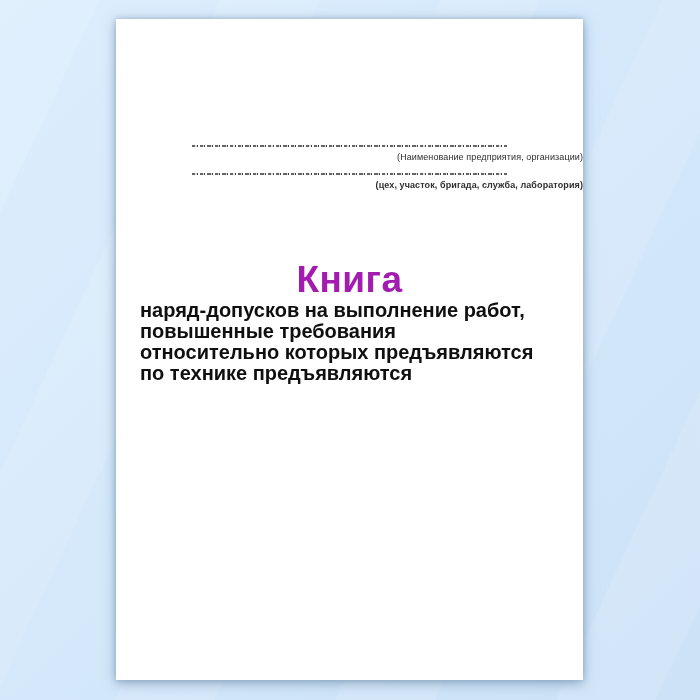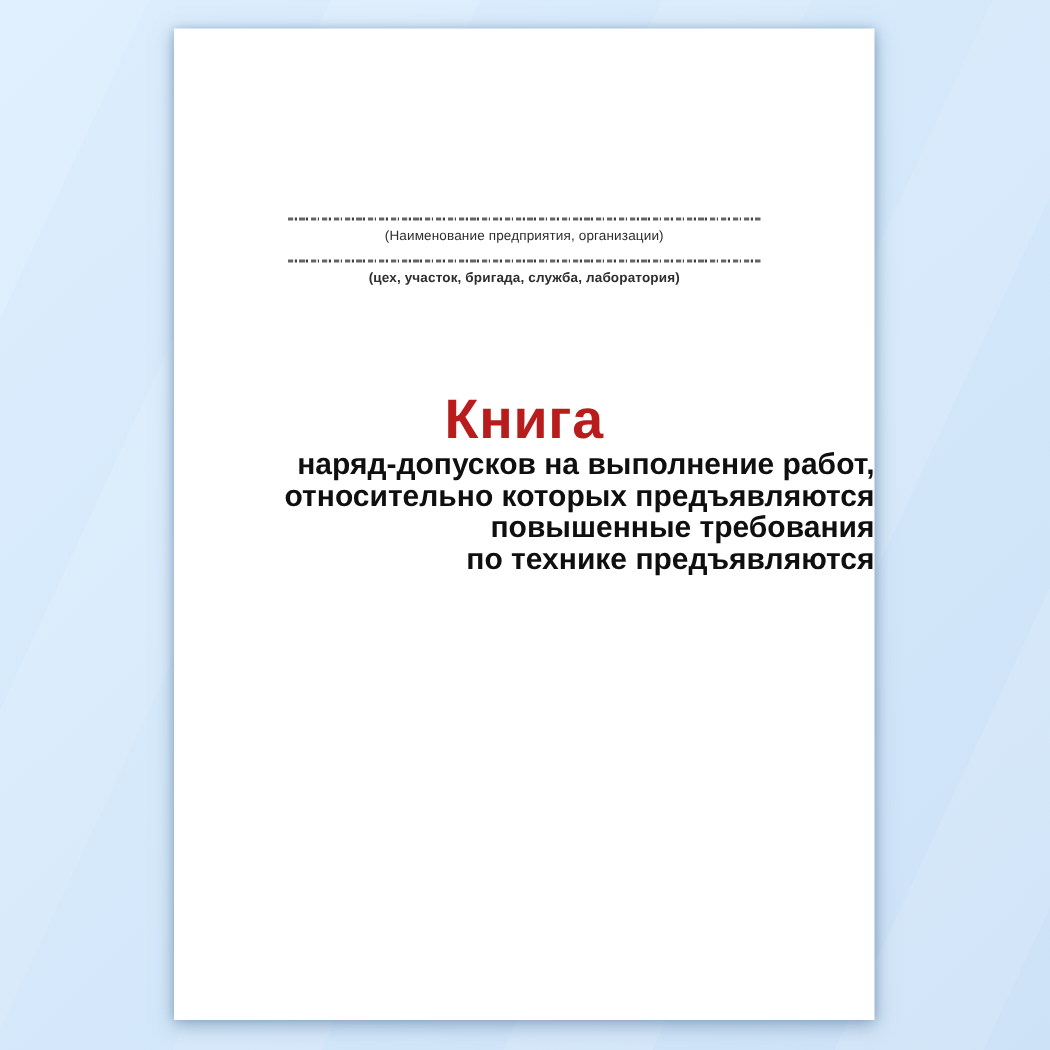--- a/index.html
+++ b/index.html
@@ -53,51 +53,52 @@
       #3e3e3e 4.7px 5.7px,
       rgba(100, 100, 100, 0) 5.7px 7.6px
     );
   }
   .rule-1 { top: 126px; }
   .rule-2 { top: 154px; }
   .caption {
     position: absolute;
     left: 0;
     width: 100%;
-    text-align: center;
+    text-align: right;
     font-size: 9px;
     line-height: 12px;
     color: #2e2e2e;
     letter-spacing: 0.1px;
   }
   .cap-1 { top: 132px; }
   .cap-2 { top: 160px; font-weight: bold; }
   .doc-title {
     position: absolute;
     top: 242px;
     left: 0;
     width: 100%;
     margin: 0;
     text-align: center;
     font-size: 37px;
     line-height: 37px;
     font-weight: 700;
-    color: #b91c1c;
+    color: #a21caf;
     letter-spacing: 0.5px;
   }
   .doc-subtitle {
     position: absolute;
     top: 281px;
     left: 0;
     width: 100%;
-    text-align: right;
+    text-align: left;
     font-size: 20px;
     line-height: 21px;
     font-weight: 700;
     color: #0f0f0f;
+    padding-left: 24px;
   }
   .doc-subtitle div {
     white-space: nowrap;
   }
 </style>
 </head>
 <body>
 
 <div class="scene">
   <div class="sheet">
@@ -105,19 +106,19 @@
     <div class="rule rule-1"></div>
     <div class="caption cap-1">(Наименование предприятия, организации)</div>
 
     <div class="rule rule-2"></div>
     <div class="caption cap-2">(цех, участок, бригада, служба, лаборатория)</div>
 
     <h1 class="doc-title">Книга</h1>
 
     <div class="doc-subtitle">
       <div>наряд-допусков на выполнение работ,</div>
+      <div>повышенные требования</div>
       <div>относительно которых предъявляются</div>
-      <div>повышенные требования</div>
       <div>по технике предъявляются</div>
     </div>
 
   </div>
 </div>
 
 </body></html>

